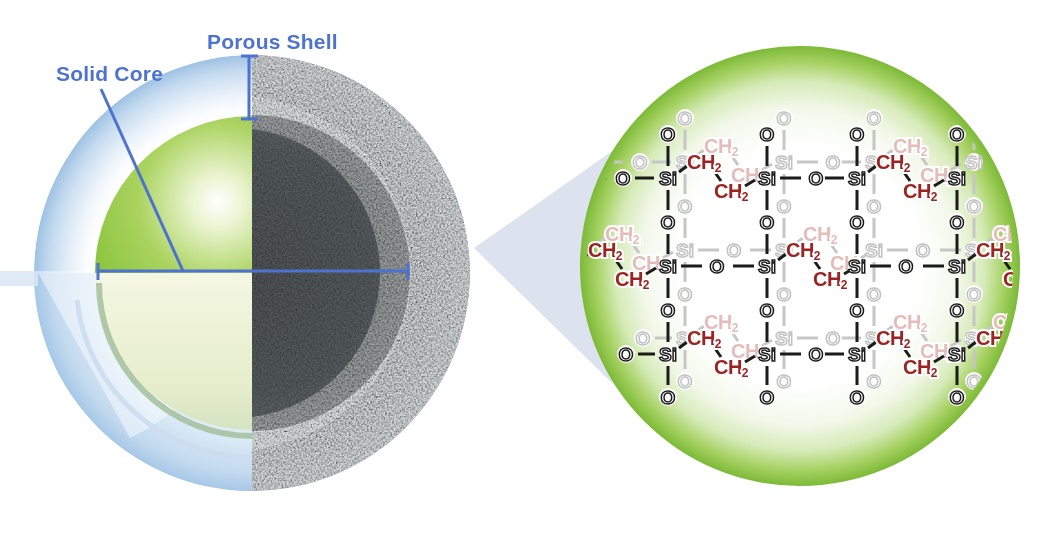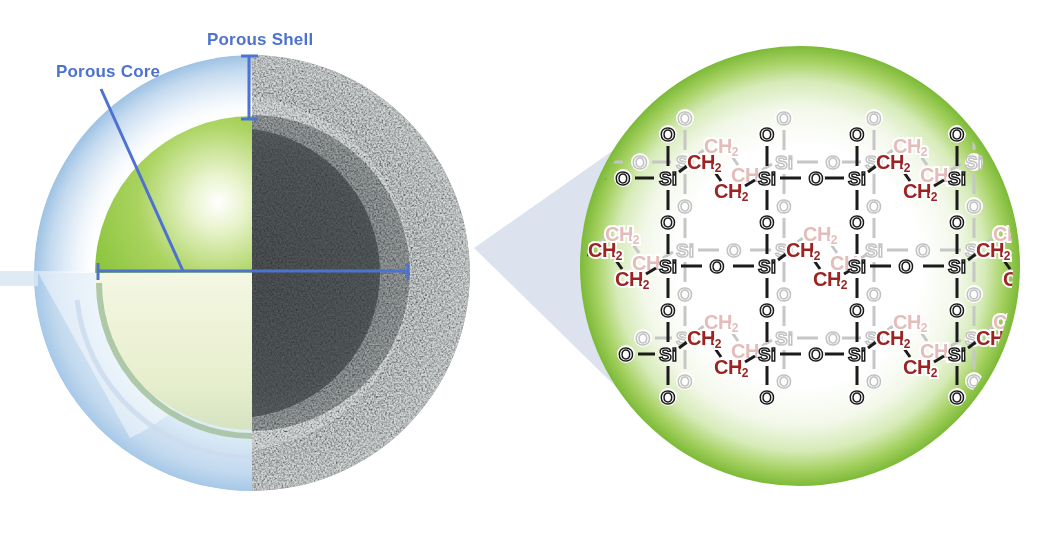--- a/index.html
+++ b/index.html
@@ -1,19 +1,19 @@
 <!DOCTYPE html>
 <html><head>
 <meta charset="utf-8">
 <style>
   html,body{margin:0;padding:0;background:#ffffff;}
   #stage{position:relative;width:1043px;height:537px;background:#fff;overflow:hidden;
          font-family:"Liberation Sans",sans-serif;}
   #scene{position:absolute;left:0;top:0;}
-  .blue-label{position:absolute;color:#4d72d0;font-weight:bold;font-size:17px;
+  .blue-label{position:absolute;color:#4d72d0;font-weight:bold;font-size:21px;
               letter-spacing:.2px;white-space:nowrap;}
   #porous-shell-label{left:207px;top:30px;}
   #solid-core-label{left:56px;top:62px;}
 
   
   text{font-family:"Liberation Sans",sans-serif;}
   .atom-out-fg{font-weight:bold;font-size:19px;fill:#ffffff;stroke:#1b1b1b;stroke-width:1.5px;}
   .atom-out-bg{font-weight:bold;font-size:19px;fill:#ffffff;stroke:#c2c2c2;stroke-width:1.5px;}
   .ch2-fg{font-weight:bold;font-size:20px;fill:#9b2423;stroke:#ffffff;stroke-width:4px;paint-order:stroke;letter-spacing:-0.5px;}
   .ch2-bg{font-weight:bold;font-size:20px;fill:#e4bdba;stroke:#ffffff;stroke-width:4px;paint-order:stroke;letter-spacing:-0.5px;}
@@ -408,15 +408,15 @@
           <text x="816" y="354" text-anchor="middle" dominant-baseline="central" class="atom-out-fg">O</text>
           <text x="893" y="338" text-anchor="middle" dominant-baseline="central" class="ch2-fg">CH<tspan dy="6" font-size="12">2</tspan></text>
           <text x="920" y="367" text-anchor="middle" dominant-baseline="central" class="ch2-fg">CH<tspan dy="6" font-size="12">2</tspan></text>
           <text x="993" y="338" text-anchor="middle" dominant-baseline="central" class="ch2-fg">CH<tspan dy="6" font-size="12">2</tspan></text>
           <text x="1020" y="367" text-anchor="middle" dominant-baseline="central" class="ch2-fg">CH<tspan dy="6" font-size="12">2</tspan></text>
         </g>
       </g>
 </svg>
 
 <div class="blue-label" id="porous-shell-label">Porous Shell</div>
-<div class="blue-label" id="solid-core-label">Porous Core</div>
+<div class="blue-label" id="solid-core-label">Solid Core</div>
 
 </div>
 
 </body></html>

